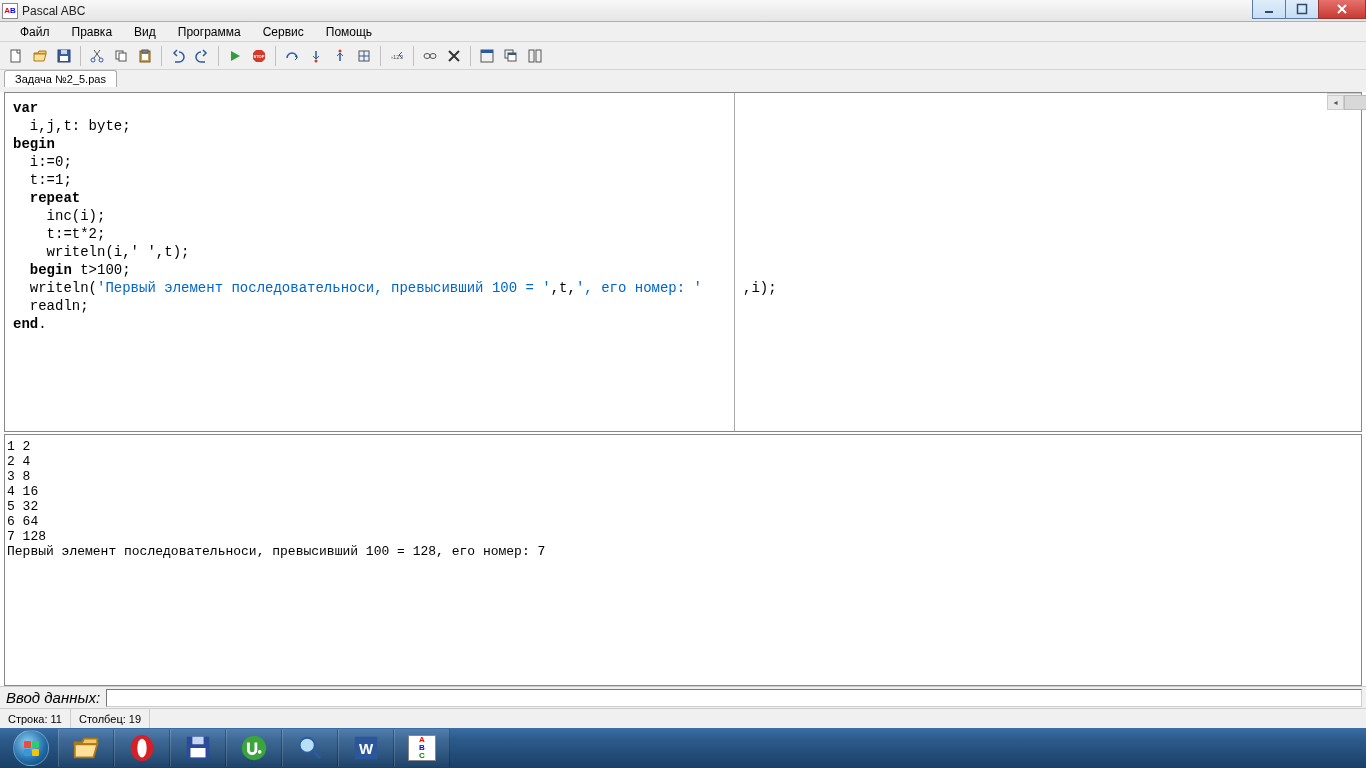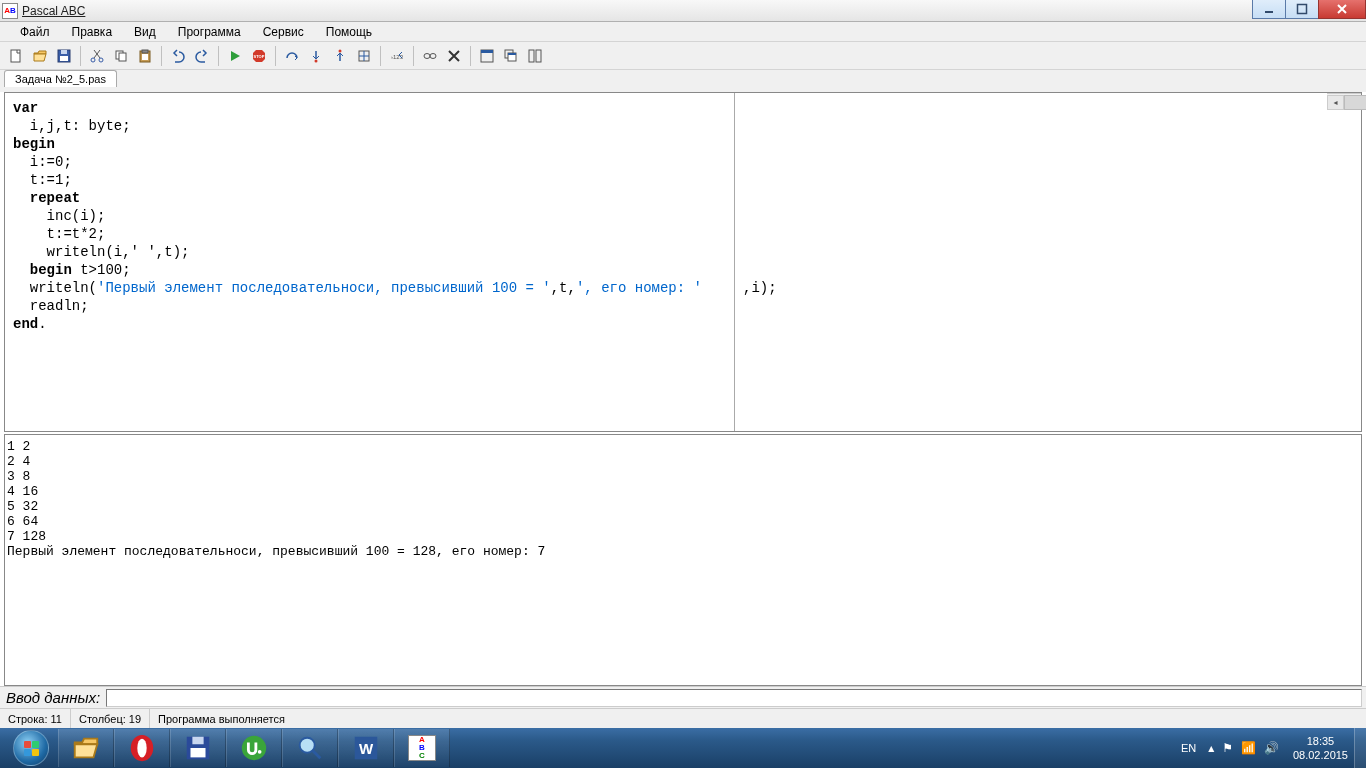--- a/index.html
+++ b/index.html
@@ -29,21 +29,21 @@
     background: #fff;
     border: 1px solid #888;
     font-size: 8px;
     display: flex;
     align-items: center;
     justify-content: center;
     font-weight: bold;
   }
   .title-icon .a { color: red; }
   .title-icon .b { color: blue; }
-  .title-text { font-size: 12px; color: #222; text-decoration: underline; }
+  .title-text { font-size: 12px; color: #222; }
   .win-controls {
     position: absolute;
     right: 0; top: -1px;
     display: flex;
   }
   .win-btn {
     width: 34px; height: 20px;
     border: 1px solid #5a7aa8;
     border-top: none;
     display: flex;
@@ -531,21 +531,20 @@
   <div class="input-box"></div>
 </div>
 
 <div class="statusbar">
   <div class="status-cell">
     <span>Строка:</span>&nbsp;<span>11</span>
   </div>
   <div class="status-cell">
     <span>Столбец:</span>&nbsp;<span>19</span>
   </div>
-  <div class="status-cell wide">Программа выполняется</div>
 </div>
 
 <div class="taskbar">
   <div class="start-orb">
     <div class="orb">
         <div class="win-flag">
           <span class="wf-r"></span>
           <span class="wf-g"></span>
           <span class="wf-b"></span>
           <span class="wf-y"></span>
@@ -590,25 +589,13 @@
         <text x="16" y="22" text-anchor="middle" font-size="16" font-weight="bold" fill="#fff">W</text>
       </svg>
   </div>
   <div class="task-item">
     <div class="abc-icon">
         <span style="color:red">A</span>
         <span style="color:blue">B</span>
         <span style="color:green">C</span>
       </div>
   </div>
-  <div class="tray">
-    <span class="lang">EN</span>
-    <span class="icon">▴</span>
-    <span class="icon">⚑</span>
-    <span class="icon">📶</span>
-    <span class="icon">🔊</span>
-    <div class="clock">
-      <div>18:35</div>
-      <div>08.02.2015</div>
-    </div>
-    <div class="showdesk"></div>
-  </div>
 </div>
 
 </body></html>

